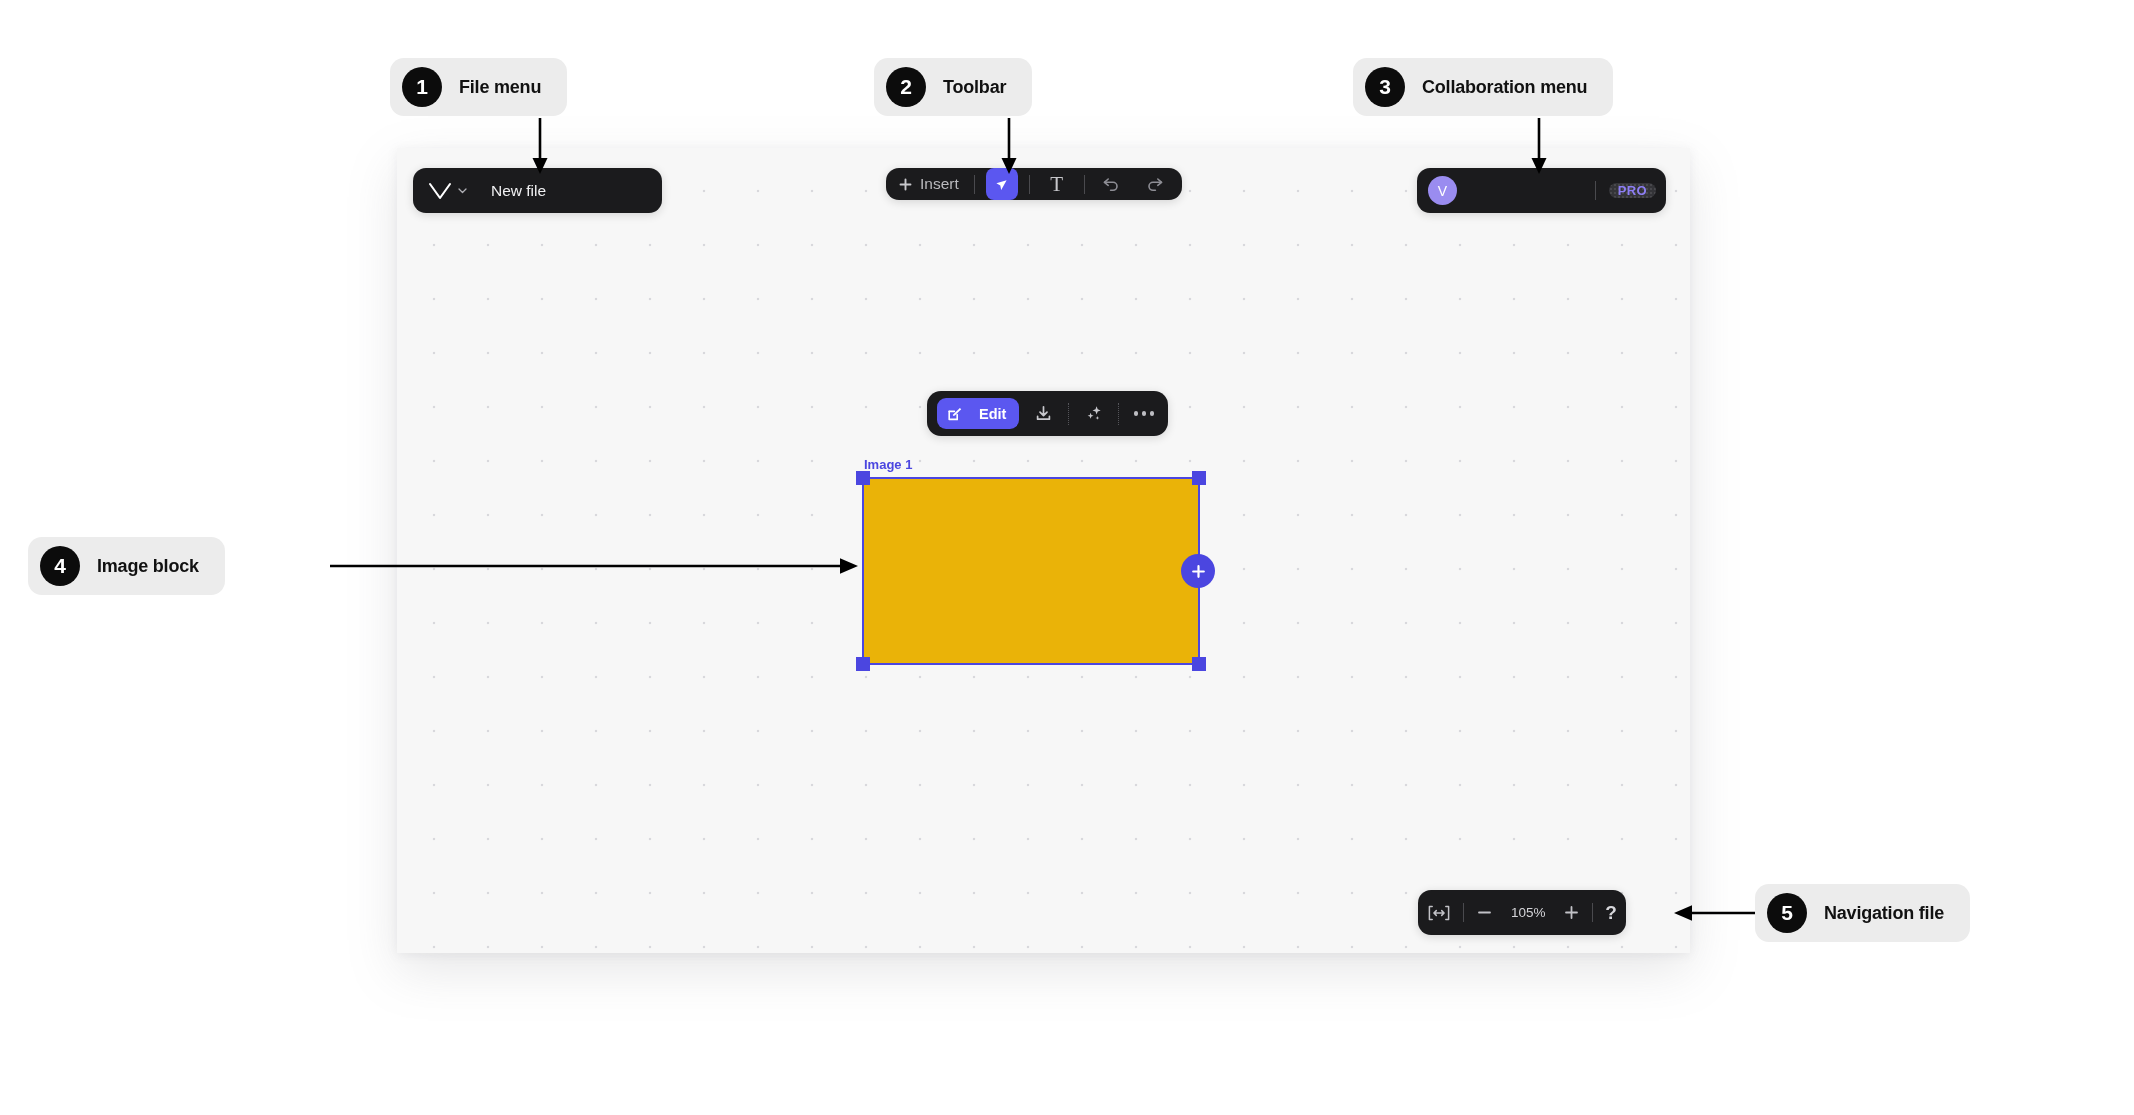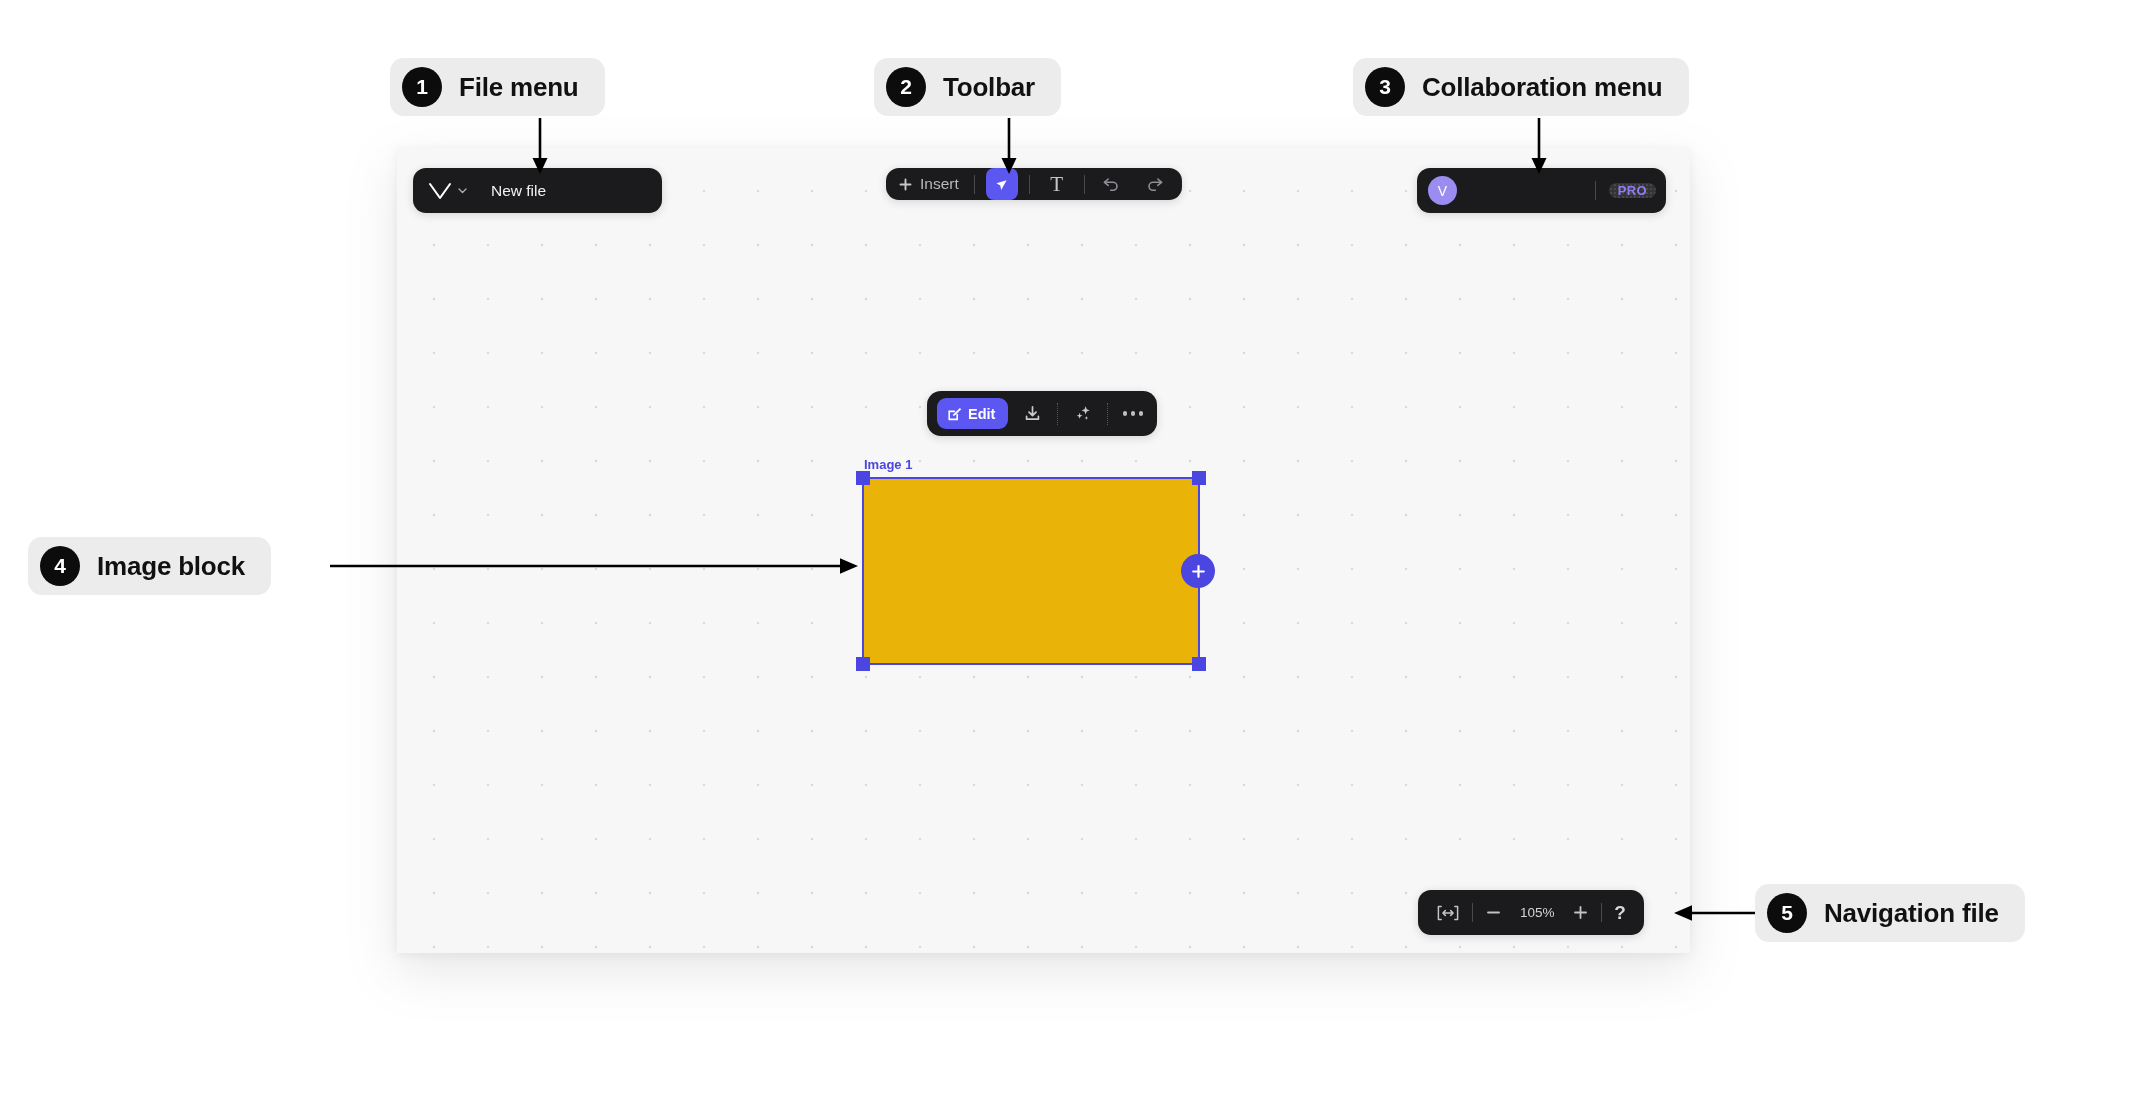--- a/index.html
+++ b/index.html
@@ -38,21 +38,21 @@
     font-size: 21px;
     font-weight: bold;
     display: flex;
     align-items: center;
     justify-content: center;
     flex: 0 0 auto;
     letter-spacing: 0;
   }
   .callout-label {
     color: #111111;
-    font-size: 26px;
+    font-size: 18px;
     font-weight: bold;
     white-space: nowrap;
     letter-spacing: -0.2px;
   }
 
   
   .arrow {
     position: absolute;
     z-index: 35;
   }
@@ -193,21 +193,21 @@
     padding: 0 10px;
     gap: 10px;
     border-radius: 14px;
   }
   .edit-btn {
     background: #5b57f0;
     border-radius: 9px;
     height: 31px;
     display: flex;
     align-items: center;
-    gap: 5px;
+    gap: 16px;
     padding: 0 13px 0 10px;
     color: #ffffff;
     font-size: 14.5px;
     font-weight: bold;
     flex: 0 0 auto;
   }
   .ctx-icon {
     width: 29px;
     height: 29px;
     display: flex;
@@ -219,21 +219,21 @@
   .dots-more i {
     width: 4.5px; height: 4.5px; border-radius: 50%;
     background: #bdbdc2; display: block;
   }
 
   
   .nav-menu {
     left: 1418px;
     top: 890px;
     height: 45px;
-    width: 226px;
+    width: 208px;
     padding: 0 13px;
     gap: 12px;
     justify-content: center;
   }
   .nav-zoom {
     color: #d4d4d8;
     font-size: 13.5px;
     min-width: 46px;
     text-align: center;
   }

